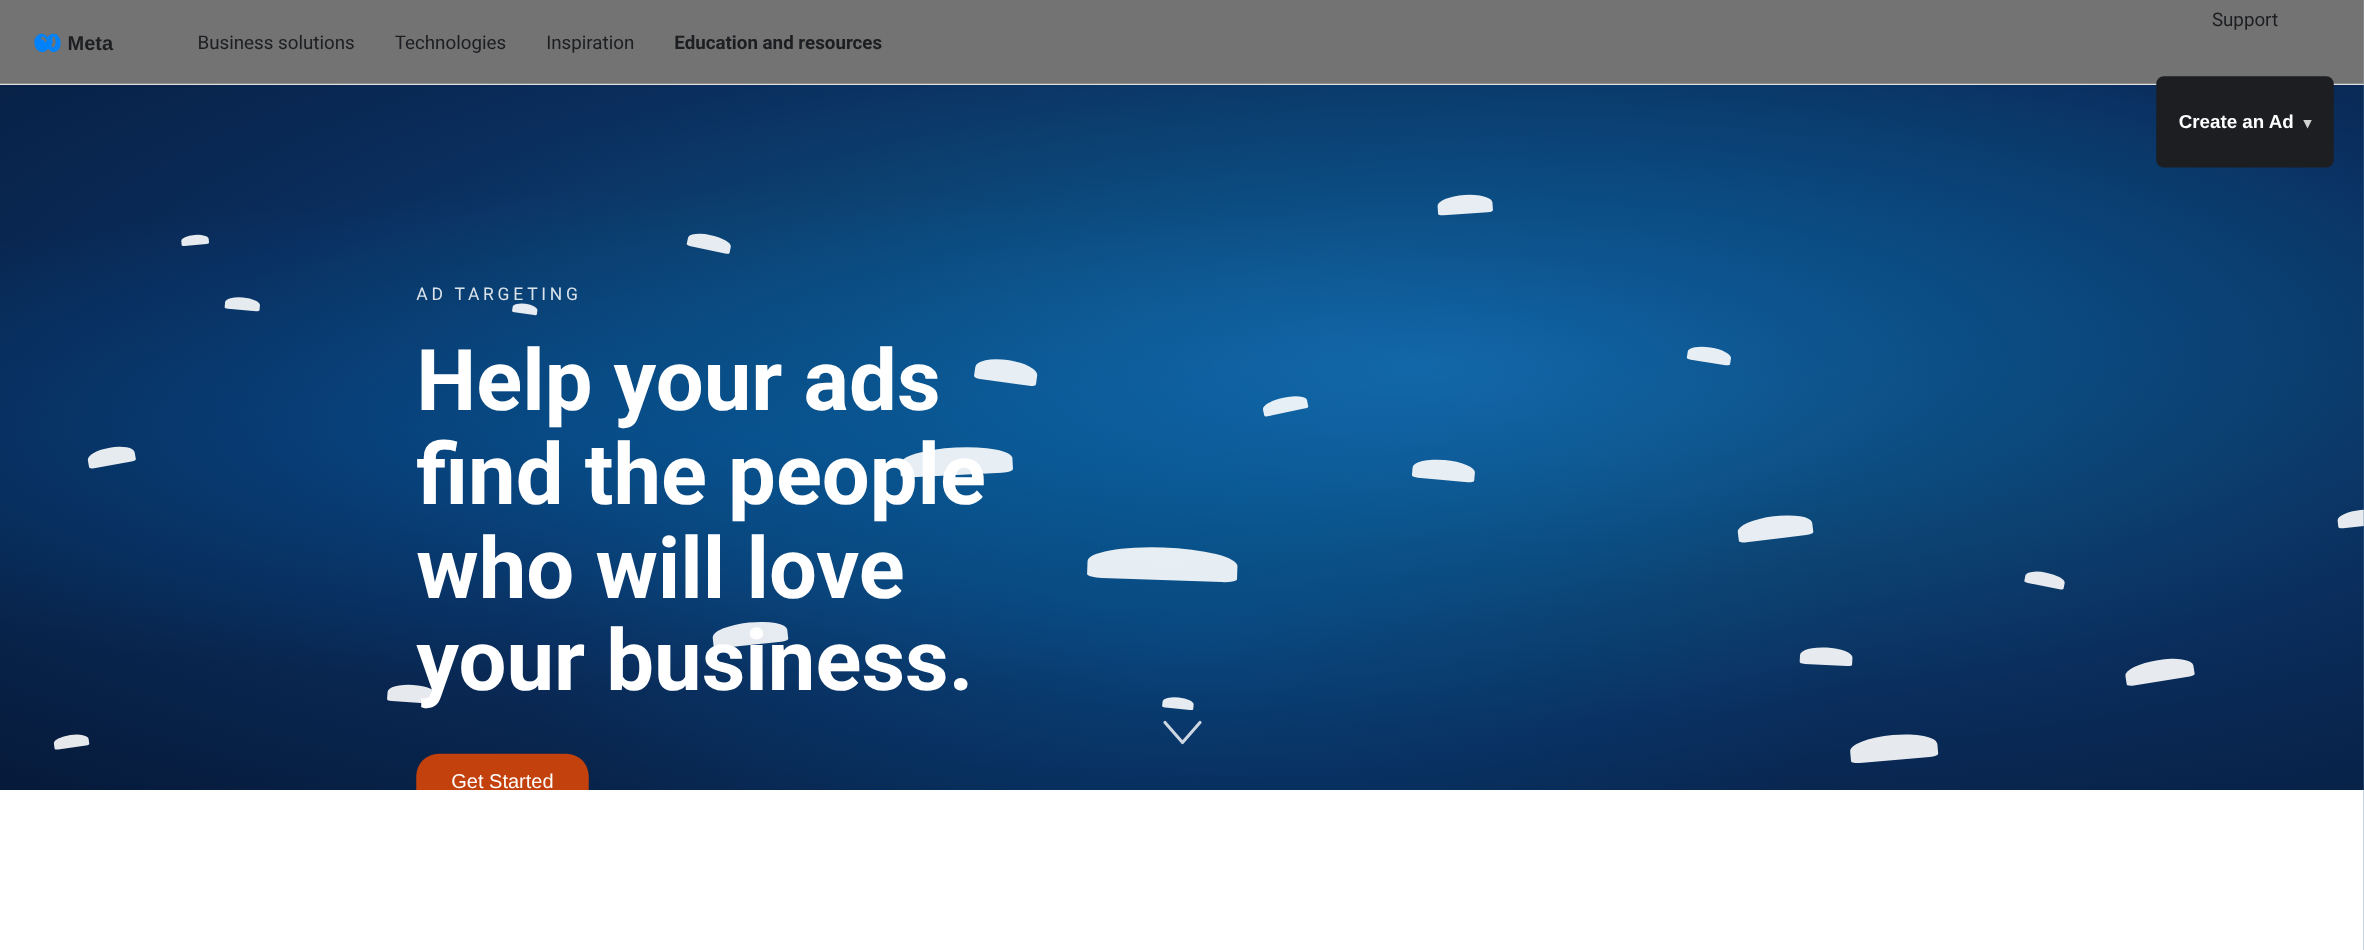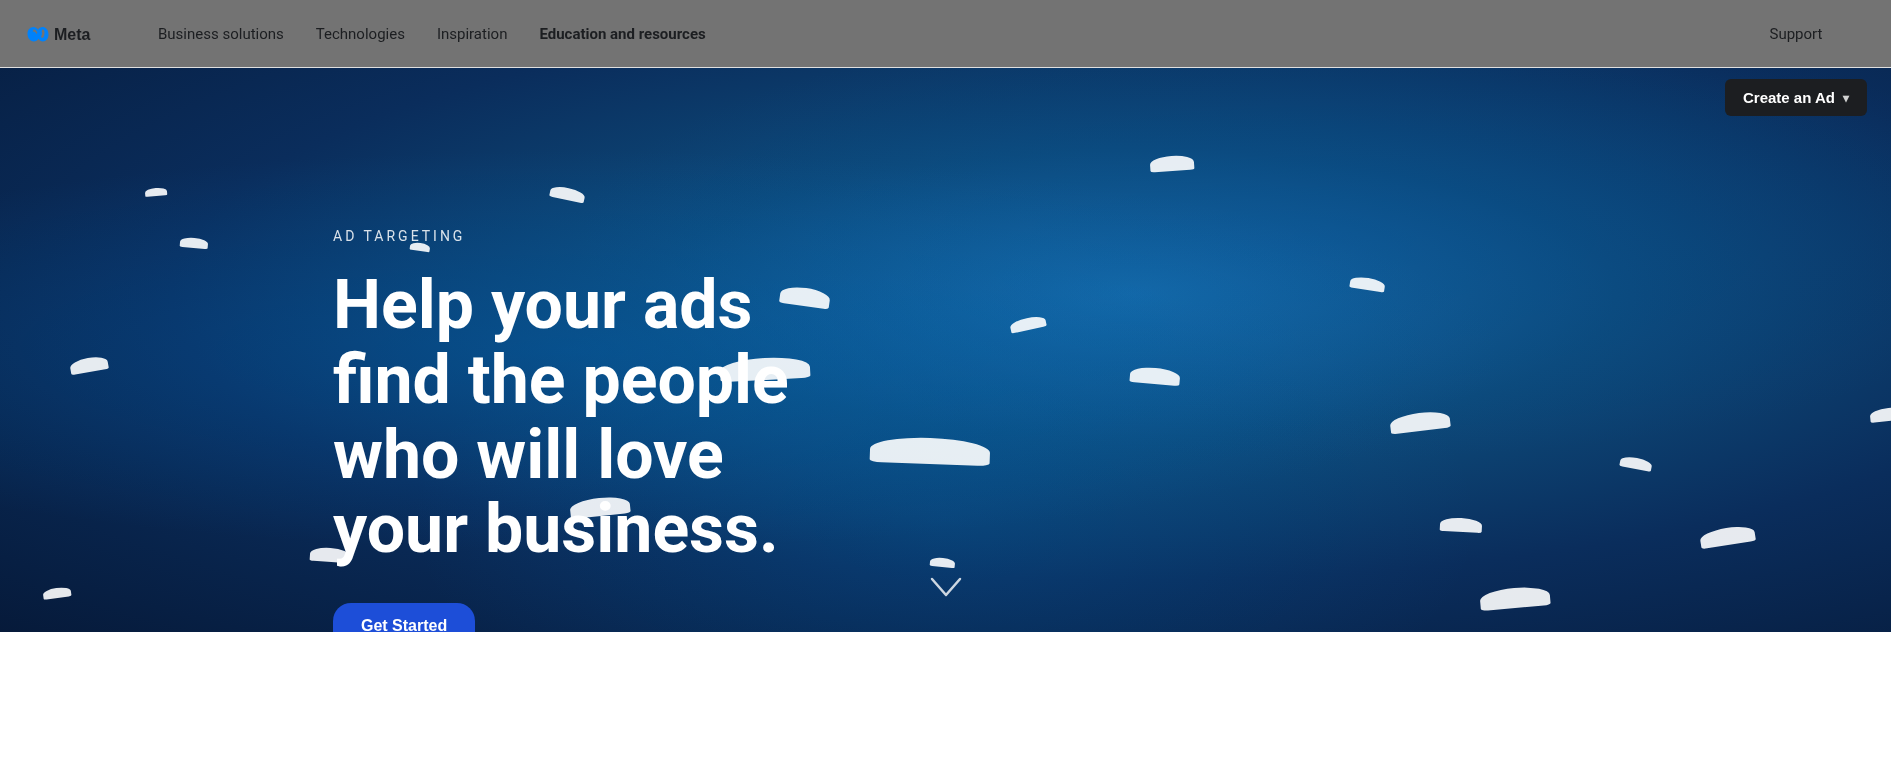--- a/index.html
+++ b/index.html
@@ -61,21 +61,21 @@
     .support-link {
       font-size: 15px;
       color: #1c1e21;
       cursor: pointer;
     }
     .create-ad-btn {
       background: #1c1e21;
       color: #fff;
       border: none;
       border-radius: 6px;
-      padding: 10px 18px;
+      padding: 28px 18px;
       font-size: 15px;
       font-weight: 600;
       cursor: pointer;
       display: flex;
       align-items: center;
       gap: 8px;
       white-space: nowrap;
     }
     .create-ad-btn .chevron {
       font-size: 12px;
@@ -130,27 +130,27 @@
       font-weight: 400;
     }
     .hero-title {
       font-size: 68px;
       font-weight: 700;
       color: #fff;
       line-height: 1.1;
       margin-bottom: 36px;
     }
     .hero-cta {
-      background: #1d4ed8;
+      background: #c2410c;
       color: #fff;
       border: none;
       border-radius: 18px;
       padding: 14px 28px;
       font-size: 16px;
-      font-weight: 700;
+      font-weight: 400;
       cursor: pointer;
     }
 
     
     .scroll-down {
       position: absolute;
       bottom: 28px;
       left: 50%;
       transform: translateX(-50%);
       color: rgba(255,255,255,0.75);

